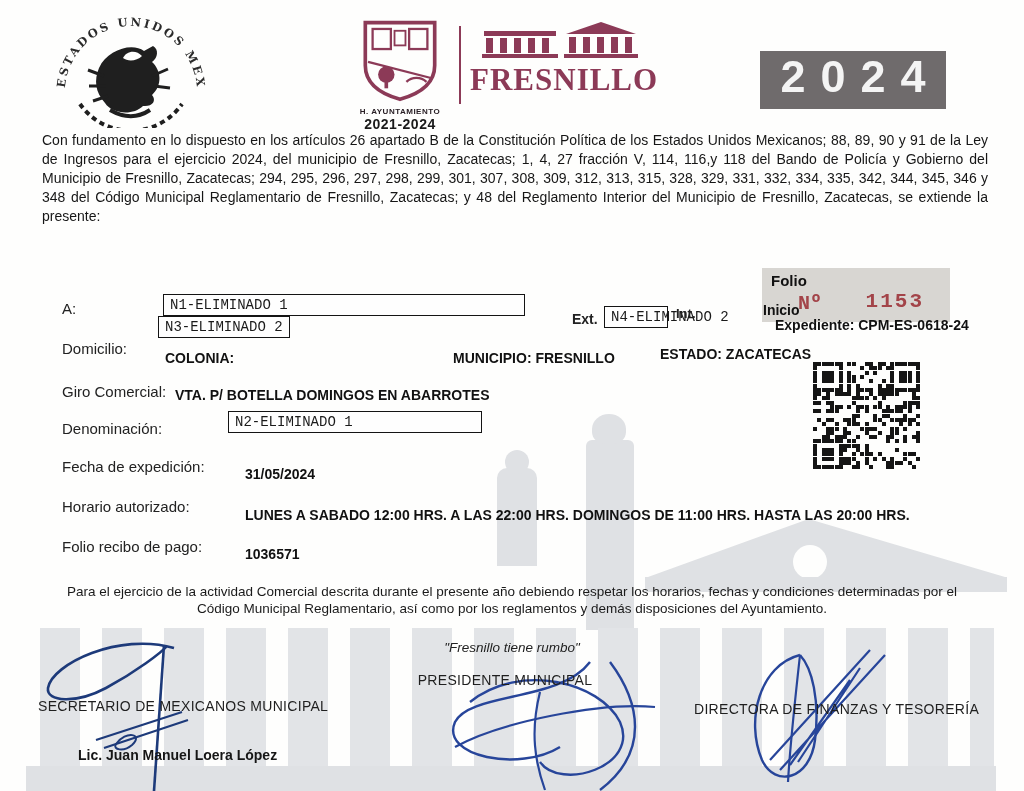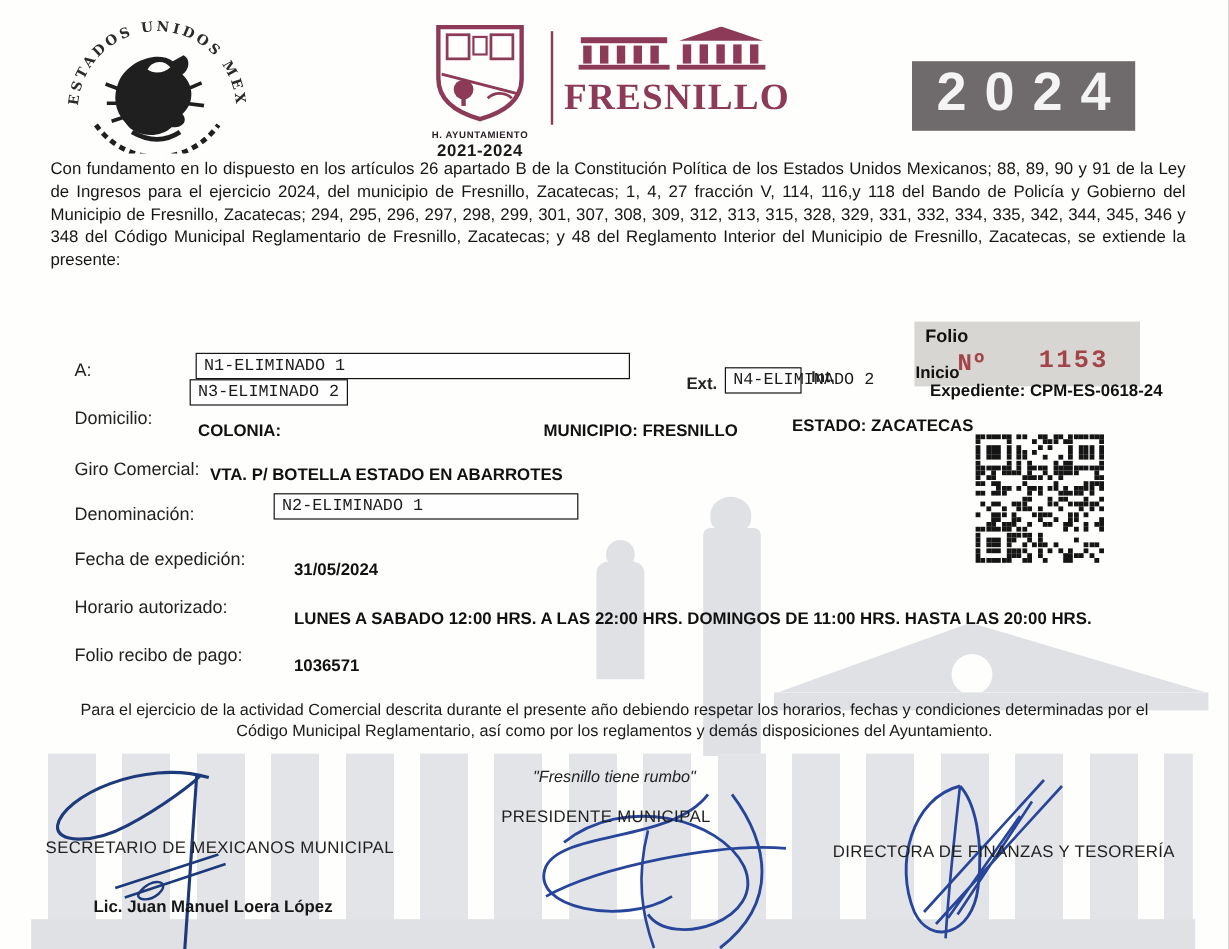--- a/index.html
+++ b/index.html
@@ -144,21 +144,21 @@
   <div class="abs val-b" style="left:763px;top:302px;font-size:14px;">Inicio</div>
   <div class="abs val-b" style="left:775px;top:317px;font-size:14px;">Expediente: CPM-ES-0618-24</div>
 
   <div class="abs lbl" style="left:62px;top:340px;">Domicilio:</div>
   <div class="abs redact" style="left:158px;top:316px;">N3-ELIMINADO 2</div>
   <div class="abs val-b" style="left:165px;top:350px;font-size:14px;">COLONIA:</div>
   <div class="abs val-b" style="left:453px;top:350px;font-size:14px;">MUNICIPIO: FRESNILLO</div>
   <div class="abs val-b" style="left:660px;top:346px;font-size:14px;">ESTADO: ZACATECAS</div>
 
   <div class="abs lbl" style="left:62px;top:383px;">Giro Comercial:</div>
-  <div class="abs val-b" style="left:175px;top:387px;font-size:14px;">VTA. P/ BOTELLA ESTADO EN ABARROTES</div>
+  <div class="abs val-b" style="left:175px;top:387px;font-size:14px;">VTA. P/ BOTELLA DOMINGOS EN ABARROTES</div>
 
   <div class="abs lbl" style="left:62px;top:420px;">Denominación:</div>
   <div class="abs redact" style="left:228px;top:411px;width:240px;">N2-ELIMINADO 1</div>
 
   <div class="abs lbl" style="left:62px;top:458px;">Fecha de expedición:</div>
   <div class="abs val-b" style="left:245px;top:466px;font-size:14px;">31/05/2024</div>
 
   <div class="abs lbl" style="left:62px;top:498px;">Horario autorizado:</div>
   <div class="abs val-b" style="left:245px;top:507px;font-size:14px;white-space:nowrap;">LUNES A SABADO 12:00 HRS. A LAS 22:00 HRS. DOMINGOS DE 11:00 HRS. HASTA LAS 20:00 HRS.</div>
 

